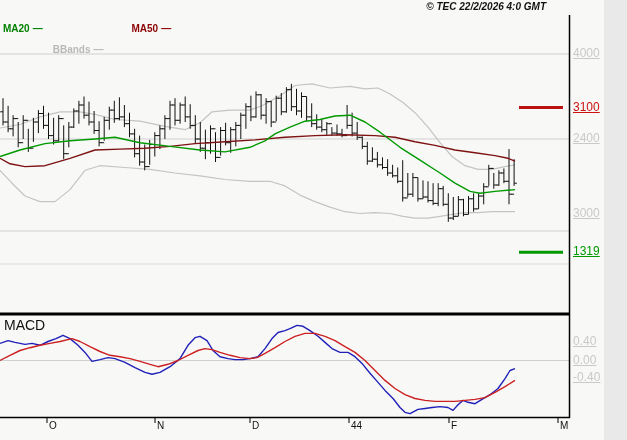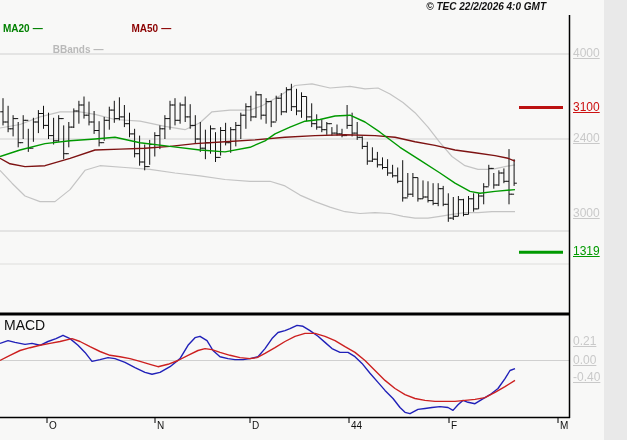--- a/index.html
+++ b/index.html
@@ -370,21 +370,21 @@
   <div class="copyright">© TEC 22/2/2026 4:0 GMT</div>
 
   <div class="macd-title">MACD</div>
 
   <div id="labels">
       <div class="ylab" style="top: 48px; color: rgb(201, 201, 201);">4000</div>
       <div class="ylab" style="top: 101.55px; color: rgb(204, 17, 17);">3100</div>
       <div class="ylab" style="top: 133px; color: rgb(201, 201, 201);">2400</div>
       <div class="ylab" style="top: 208px; color: rgb(201, 201, 201);">3000</div>
       <div class="ylab" style="top: 246.344px; color: rgb(0, 154, 0);">1319</div>
-      <div class="ylab" style="top: 335.5px; color: rgb(201, 201, 201);">0.21</div>
+      <div class="ylab" style="top: 335.5px; color: rgb(201, 201, 201);">0.40</div>
       <div class="ylab" style="top: 354.5px; color: rgb(201, 201, 201);">0.00</div>
       <div class="ylab" style="top: 372px; color: rgb(201, 201, 201); text-align: right;">-0.40</div>
       <div class="xlab" style="left: 49px;">O</div>
       <div class="xlab" style="left: 157px;">N</div>
       <div class="xlab" style="left: 252px;">D</div>
       <div class="xlab" style="left: 351px;">44</div>
       <div class="xlab" style="left: 451px;">F</div>
       <div class="xlab" style="left: 560px;">M</div>
     </div>
 </div>

